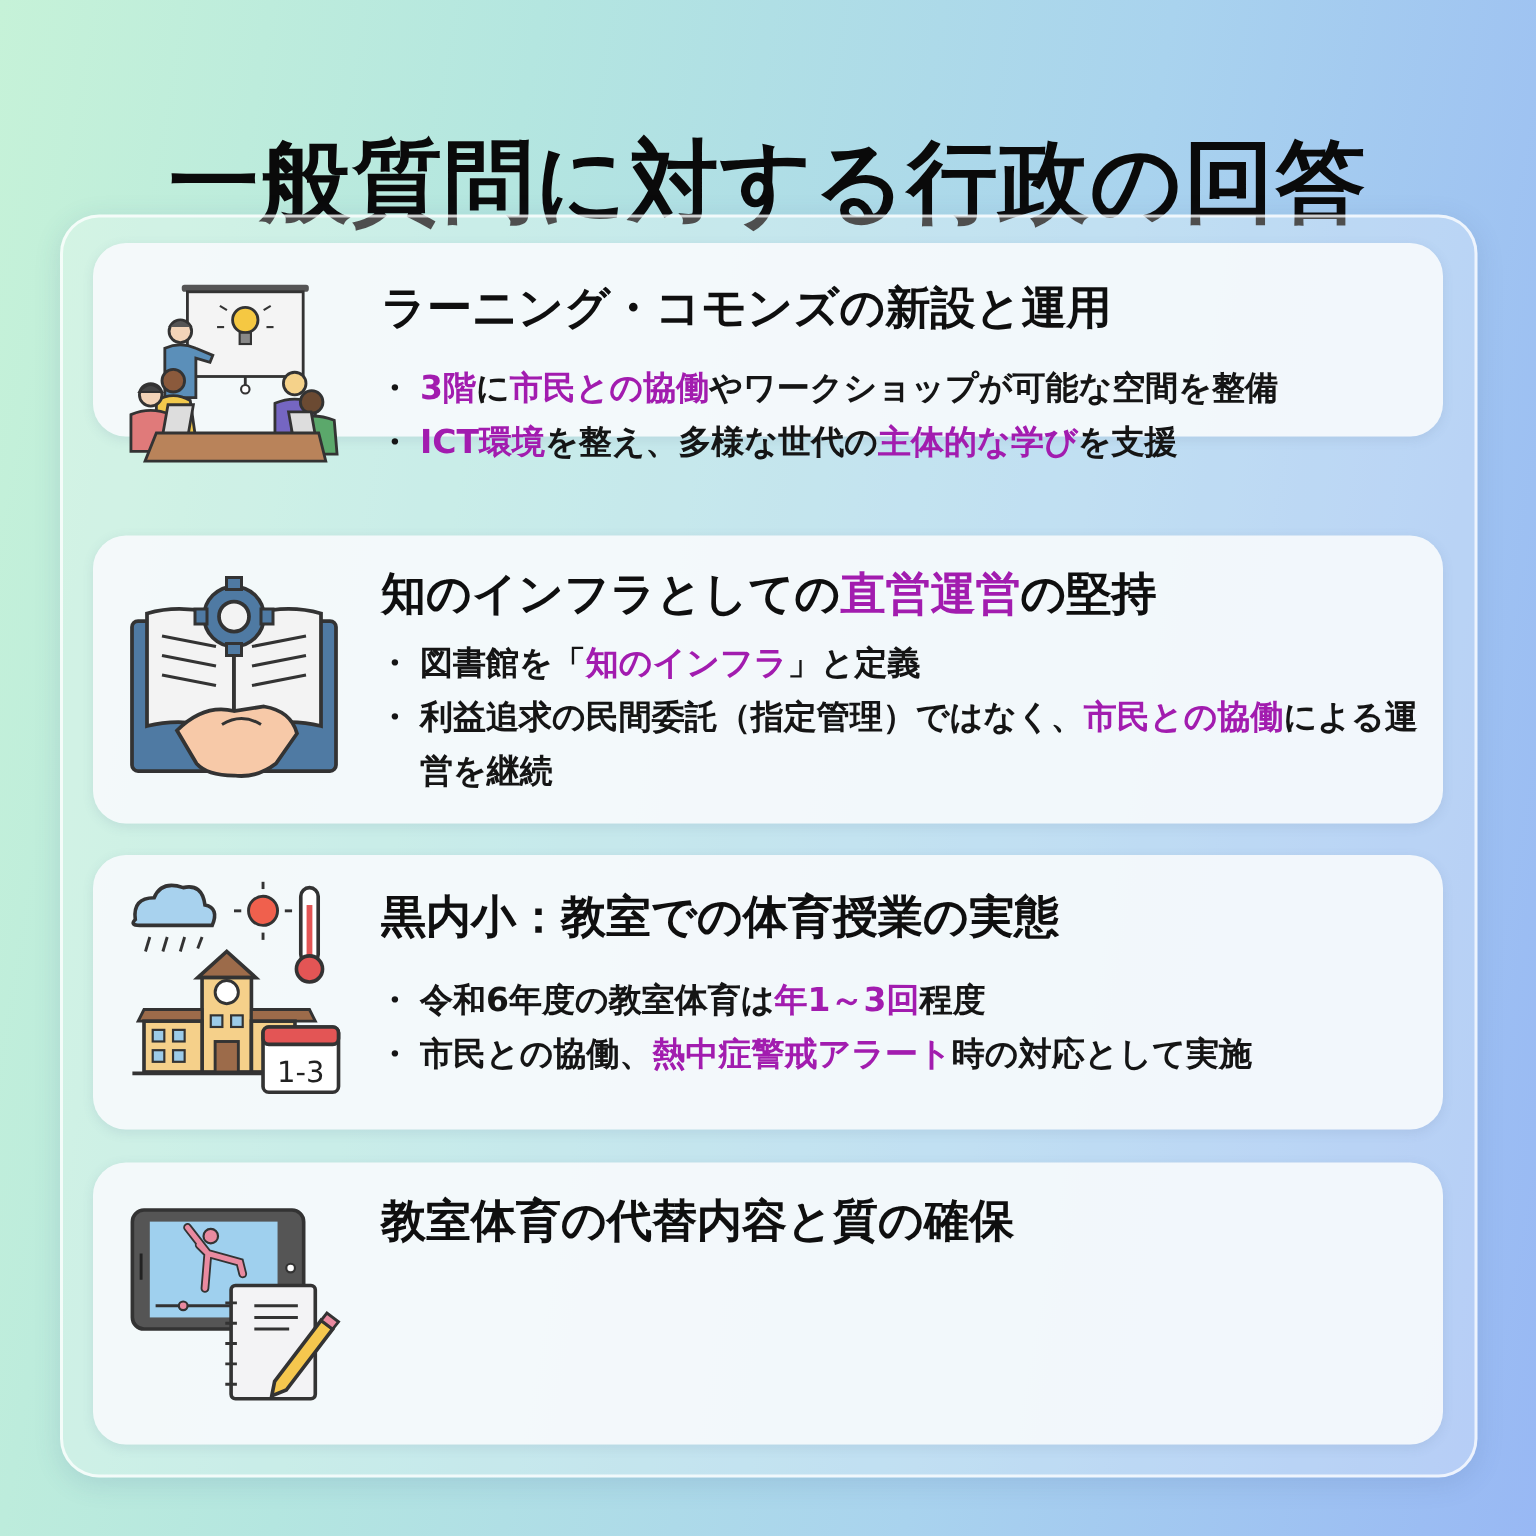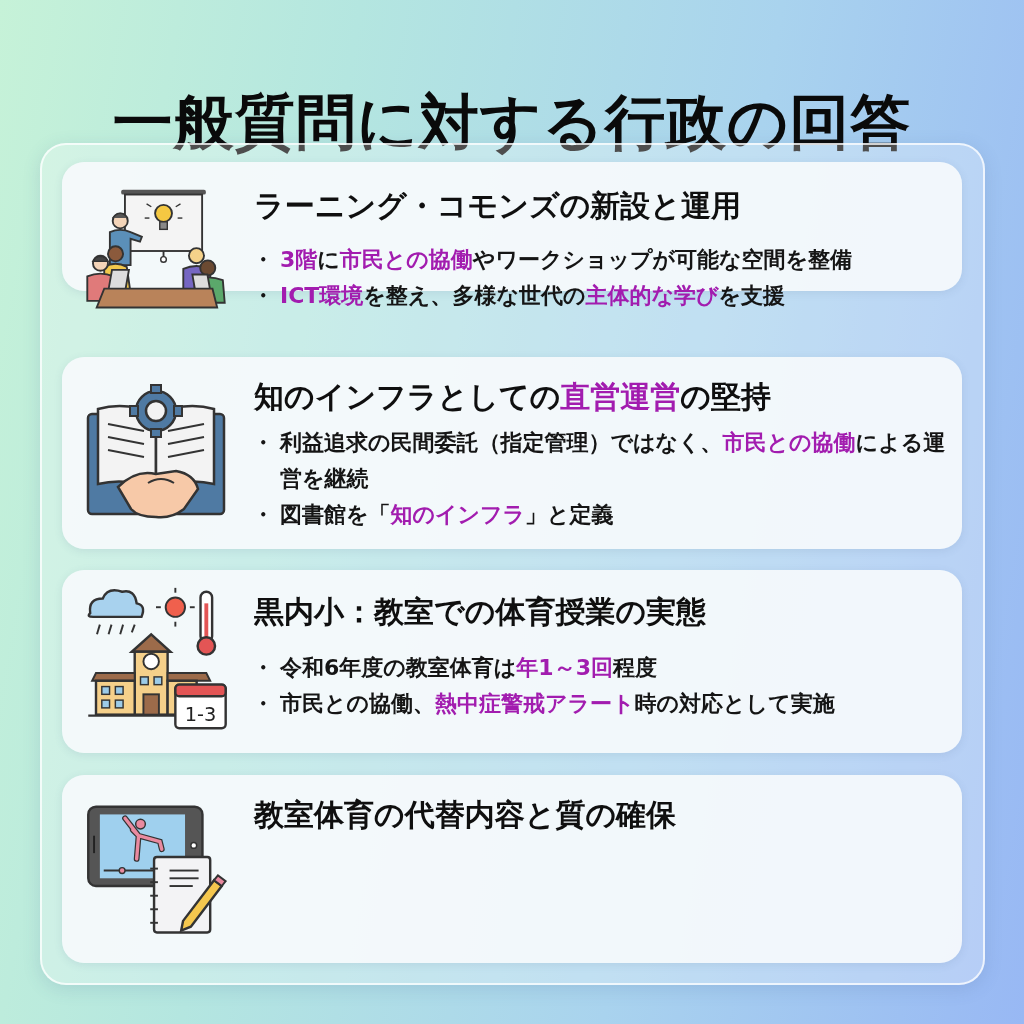--- a/index.html
+++ b/index.html
@@ -115,22 +115,22 @@
         <rect x="54" y="27" width="8" height="10"></rect>
           <rect x="98" y="27" width="8" height="10"></rect>
       </g>
       <circle cx="80" cy="32" r="10" fill="#f3f3f3" stroke="#333" stroke-width="2.5"></circle>
       <path d="M42 108 Q60 90 80 95 L100 92 Q118 95 122 110 L108 130 Q95 140 80 138 Q62 138 55 130 Z" fill="#f7c9a8" stroke="#333" stroke-width="2.5"></path>
       <path d="M72 104 Q85 96 98 104" fill="none" stroke="#333" stroke-width="2"></path>
     </svg>
   </div>
   <div class="card-heading" style="top:20px;"><span>知のインフラとしての</span><span class="hl">直営運営</span><span>の堅持</span></div>
   <div class="bullets" style="top:68px;">
+    <div class="bullet"><span>図書館を「</span><span class="hl">知のインフラ</span><span>」と定義</span></div>
     <div class="bullet"><span>利益追求の民間委託（指定管理）ではなく、</span><span class="hl">市民との協働</span><span>による運営を継続</span></div>
-    <div class="bullet"><span>図書館を「</span><span class="hl">知のインフラ</span><span>」と定義</span></div>
   </div>
 </div>
 
 <div class="card" style="top:570px;height:183px;">
   <div class="card-icon" style="top:14px;">
     <svg viewBox="0 0 160 155">
       <path d="M12 30 Q10 15 25 15 Q30 3 45 8 Q58 5 60 20 Q70 22 65 34 L15 34 Q8 34 12 30 Z" fill="#a8d2ee" stroke="#333" stroke-width="2.5"></path>
       <g stroke="#333" stroke-width="2">
           <line x1="22" y1="42" x2="19" y2="52"></line>
           <line x1="34" y1="42" x2="31" y2="52"></line>

